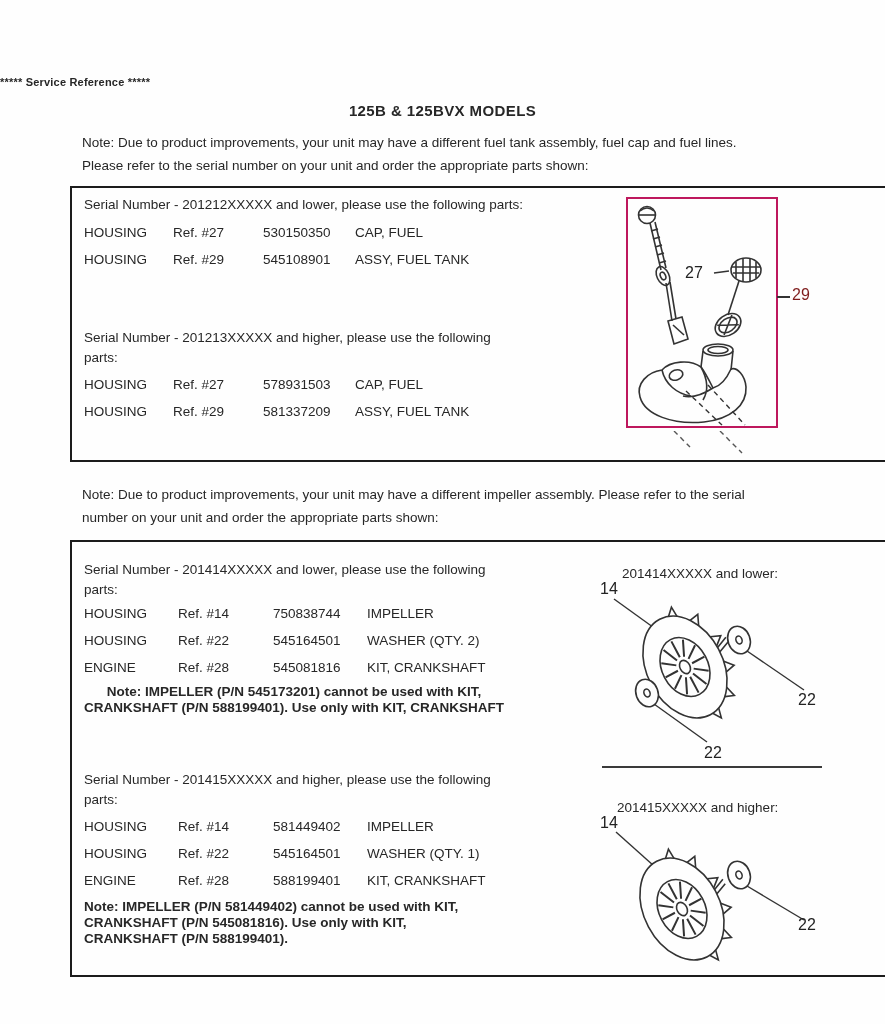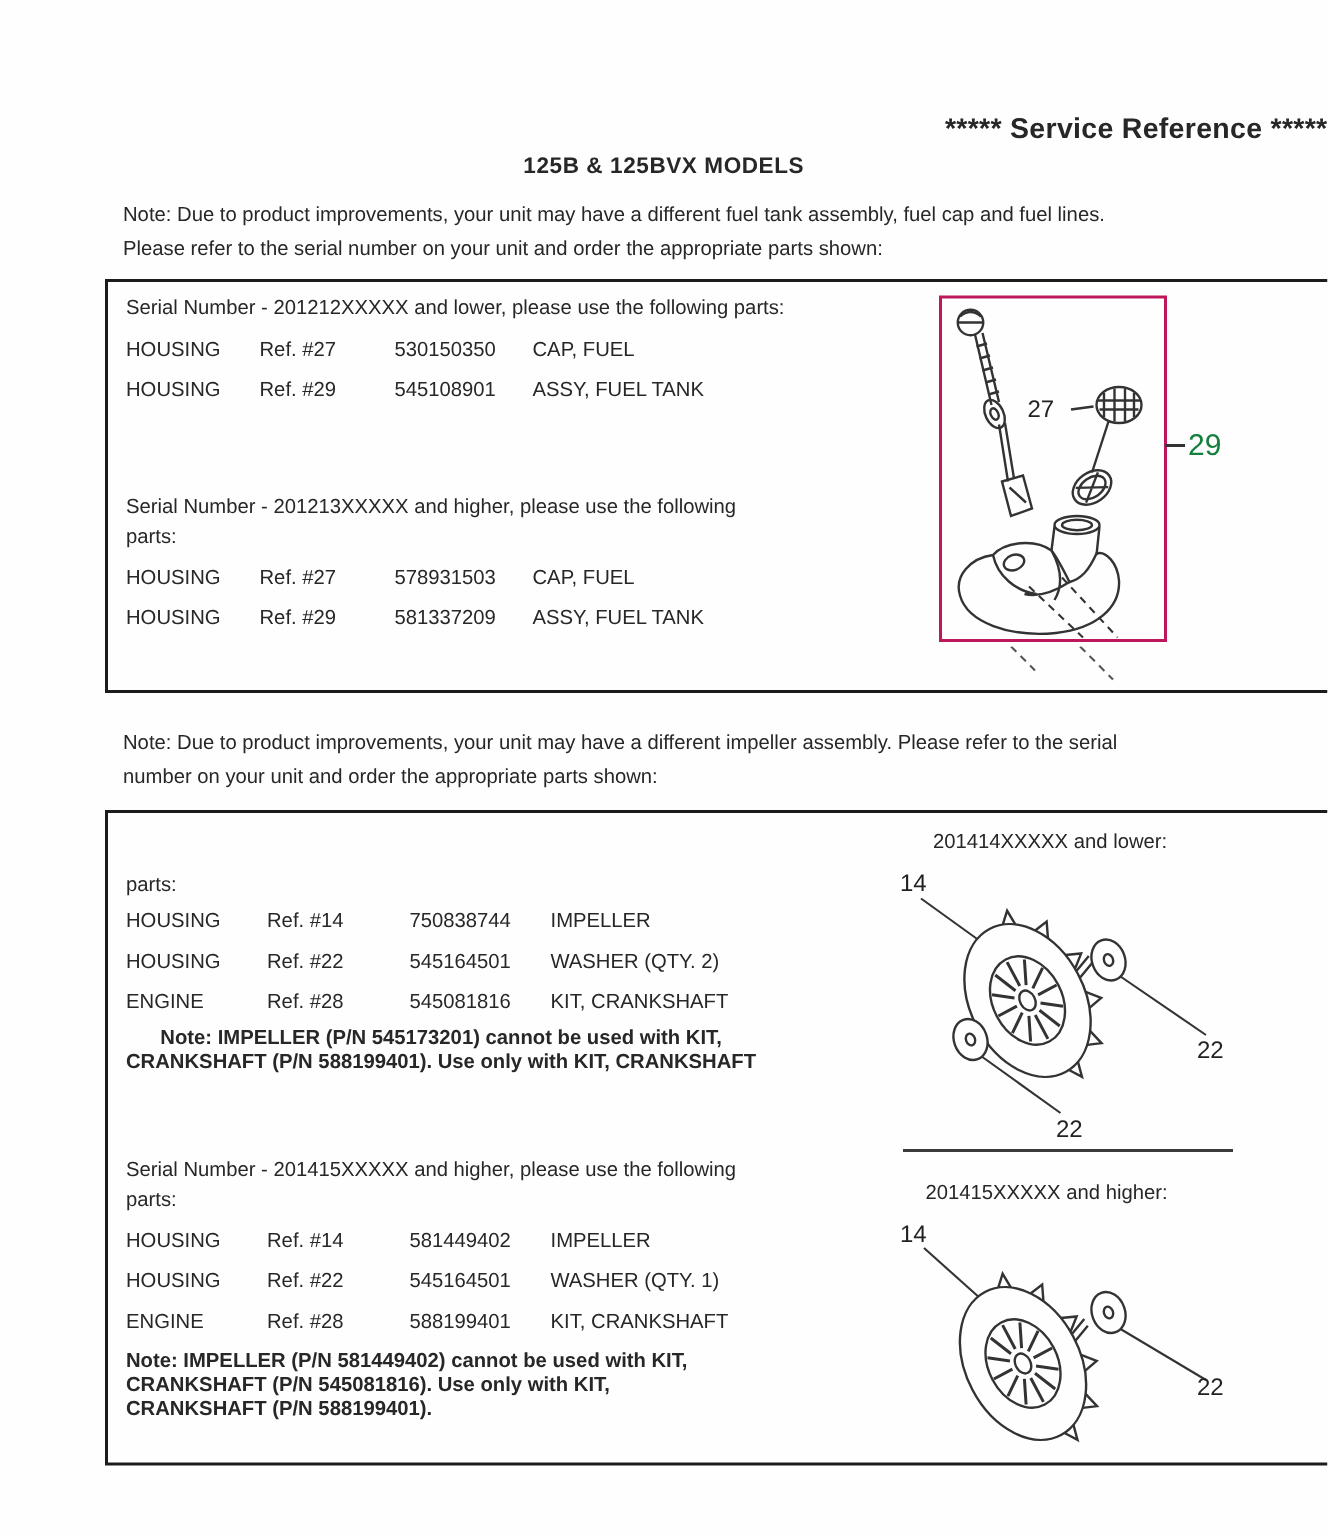--- a/index.html
+++ b/index.html
@@ -1,44 +1,44 @@
 <!DOCTYPE html>
 <html><head>
 <meta charset="utf-8">
 <style>
   html,body { margin:0; padding:0; background:#ffffff; }
   .page {
     position:relative; width:885px; height:1024px; background:#fefefe;
     font-family:"Liberation Sans", sans-serif; color:#272727; overflow:hidden;
   }
   .abs { position:absolute; }
-  .title1 { top:76px; left:0; width:100%; text-align:right;
-            font-weight:bold; font-size:19px; letter-spacing:.2px; }
+  .title1 { top:76px; left:0; width:100%; text-align:left;
+            font-weight:bold; font-size:11px; letter-spacing:.2px; }
   .title2 { top:102px; left:0; width:100%; text-align:center;
             font-weight:bold; font-size:15px; letter-spacing:.4px; }
   .note   { left:82px; width:762px; font-size:13.5px; line-height:23px; }
   .partbox { position:absolute; left:70px; width:865px; border:2px solid #1c1c1c;
              background:#fefefe; box-sizing:border-box; }
   .box1 { top:186px; height:276px; }
   .box2 { top:540px; height:437px; }
   .ghead { position:absolute; left:12px; font-size:13.5px; white-space:nowrap; }
   .prow  { position:absolute; left:12px; height:18px; font-size:13.5px; white-space:nowrap; }
   .prow span { position:absolute; top:0; }
   .box1 .cat  { left:0; }   .box1 .ref { left:89px; }
   .box1 .pn   { left:179px;} .box1 .desc{ left:271px; }
   .box2 .cat  { left:0; }   .box2 .ref { left:94px; }
   .box2 .pn   { left:189px;} .box2 .desc{ left:283px; }
   .bnote { position:absolute; left:12px; font-size:13.5px; font-weight:bold;
            line-height:16px; white-space:nowrap; }
   .innerbox { position:absolute; left:554px; top:9px; width:152px; height:231px;
               border:2px solid #be185d; box-sizing:border-box; }
-  .callout { position:absolute; font-size:20px; color:#15803d; }
+  .callout { position:absolute; font-size:16px; color:#7f1d1d; }
   .leader29 { position:absolute; left:705px; top:108px; width:13px; height:0;
               border-top:2px solid #333; }
-  .diaglabel { position:absolute; font-size:13.5px; white-space:nowrap; }
+  .diaglabel { position:absolute; font-size:13.5px; white-space:nowrap;margin-top:13px; }
   .sepline { position:absolute; left:530px; top:224px; width:220px; height:0;
              border-top:2px solid #3a3a3a; }
   svg { display:block; }
   svg text { font-family:"Liberation Sans", sans-serif; font-size:16px; fill:#222; }
 </style>
 </head>
 <body>
 
 <div class="page">
 
@@ -140,20 +140,21 @@
     <div class="callout" style="left:720px; top:98px;">29</div>
   </div>
 
   <div class="abs note" style="top:484px; line-height:22.5px;">
     <div>Note: Due to product improvements, your unit may have a different impeller assembly. Please refer to the serial</div>
     <div>number on your unit and order the appropriate parts shown:</div>
   </div>
 
   <div class="partbox box2">
 
+    <div class="ghead" style="top:20px;">Serial Number - 201414XXXXX and lower, please use the following</div>
     <div class="ghead" style="top:40px;">parts:</div>
 
     <div class="prow" style="top:64px;">
       <span class="cat">HOUSING</span>
       <span class="ref">Ref. #14</span>
       <span class="pn">750838744</span>
       <span class="desc">IMPELLER</span>
     </div>
     <div class="prow" style="top:91px;">
       <span class="cat">HOUSING</span>

